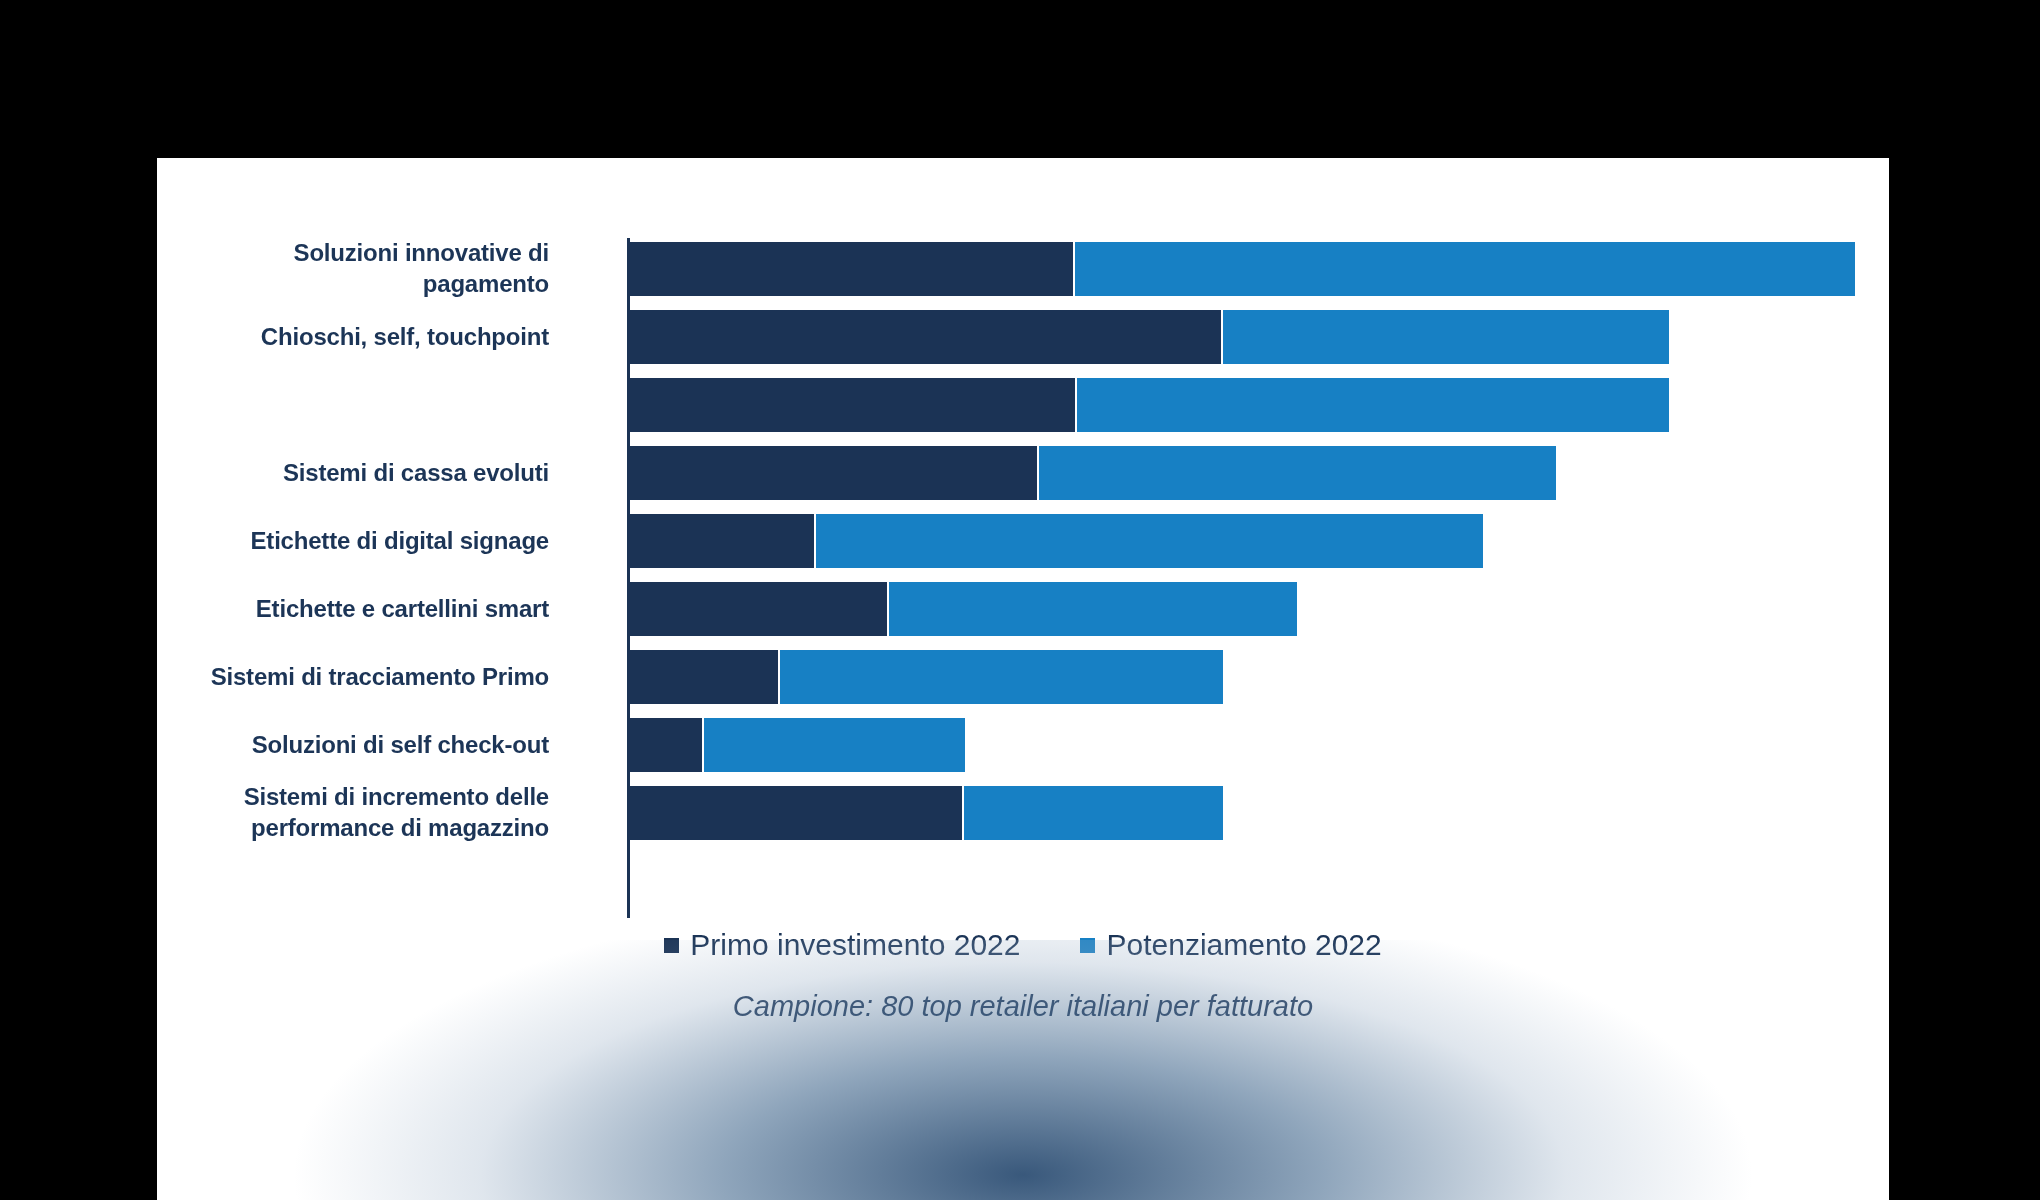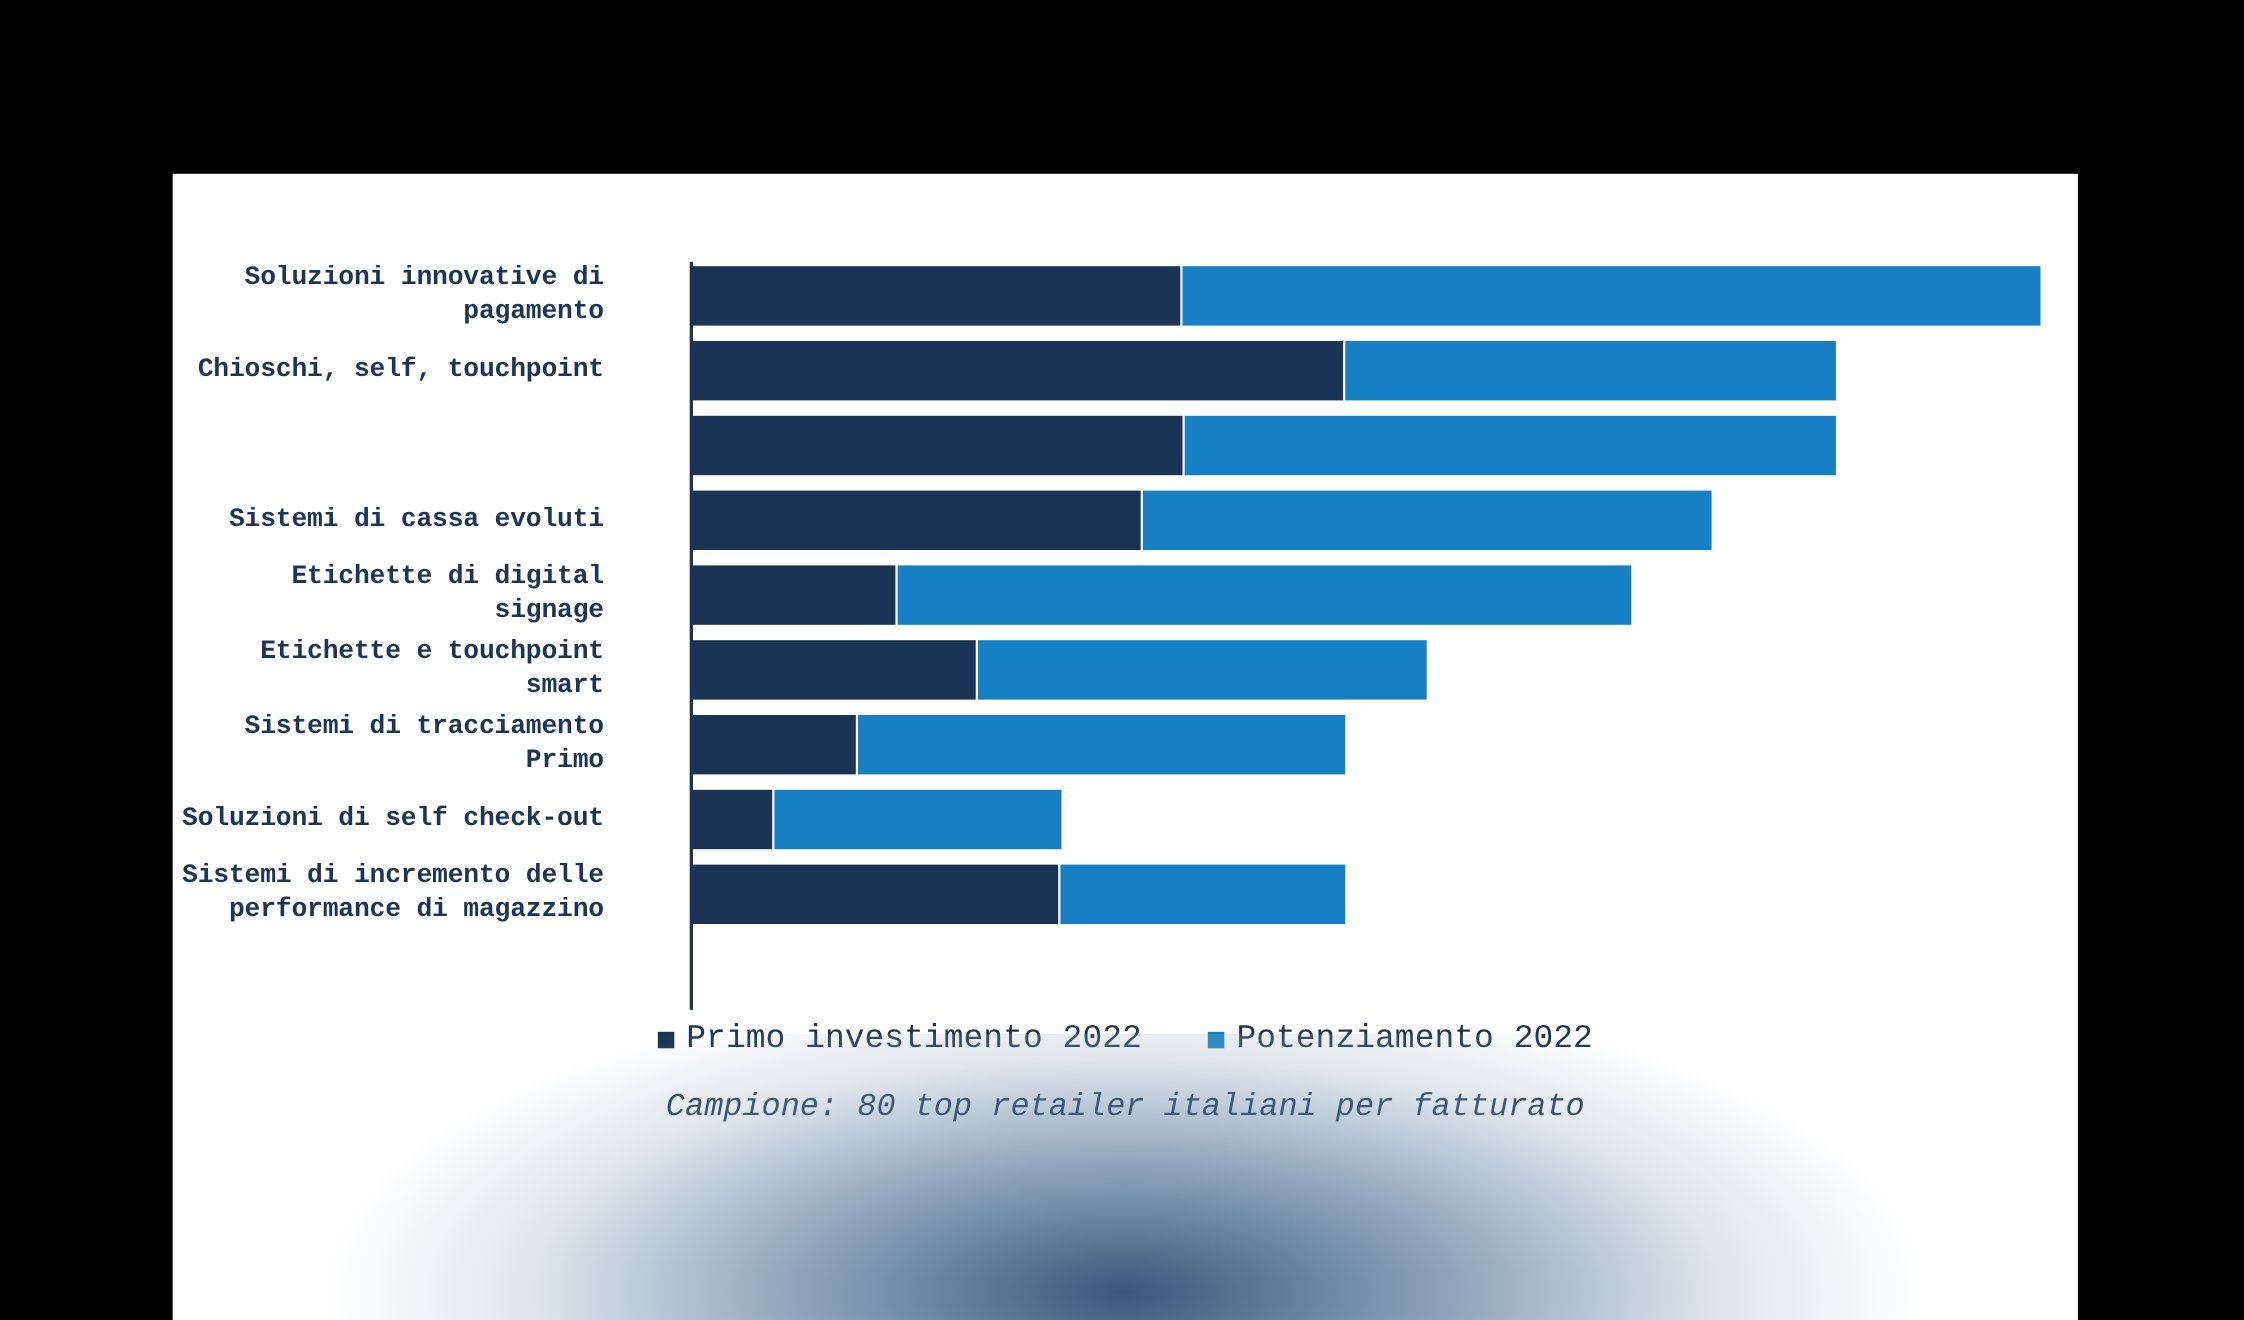--- a/index.html
+++ b/index.html
@@ -47,21 +47,20 @@
     pointer-events: none;
   }
 
   
   #chart {
     position: absolute;
     left: 0;
     top: 0;
     width: 1732px;
     height: 944px;
-    font-family: Liberation Mono, monospace;
   }
 
   #plot {
     position: absolute;
     left: 0;
     top: 80px;
     width: 1732px;
     height: 680px;
   }
 
@@ -189,21 +188,21 @@
             </div>
           </div>
           <div class="row">
             <div class="cat-label">Etichette di digital signage</div>
             <div class="bars">
               <div class="seg seg-a" style="width: 184.824px; background: rgb(27, 51, 85);"></div>
               <div class="seg seg-b" style="width: 667.08px; background: rgb(23, 128, 196); margin-left: 2px;"></div>
             </div>
           </div>
           <div class="row">
-            <div class="cat-label">Etichette e touchpoint smart</div>
+            <div class="cat-label">Etichette e cartellini smart</div>
             <div class="bars">
               <div class="seg seg-a" style="width: 258.264px; background: rgb(27, 51, 85);"></div>
               <div class="seg seg-b" style="width: 407.592px; background: rgb(23, 128, 196); margin-left: 2px;"></div>
             </div>
           </div>
           <div class="row">
             <div class="cat-label">Sistemi di tracciamento Primo</div>
             <div class="bars">
               <div class="seg seg-a" style="width: 149.328px; background: rgb(27, 51, 85);"></div>
               <div class="seg seg-b" style="width: 443.088px; background: rgb(23, 128, 196); margin-left: 2px;"></div>

